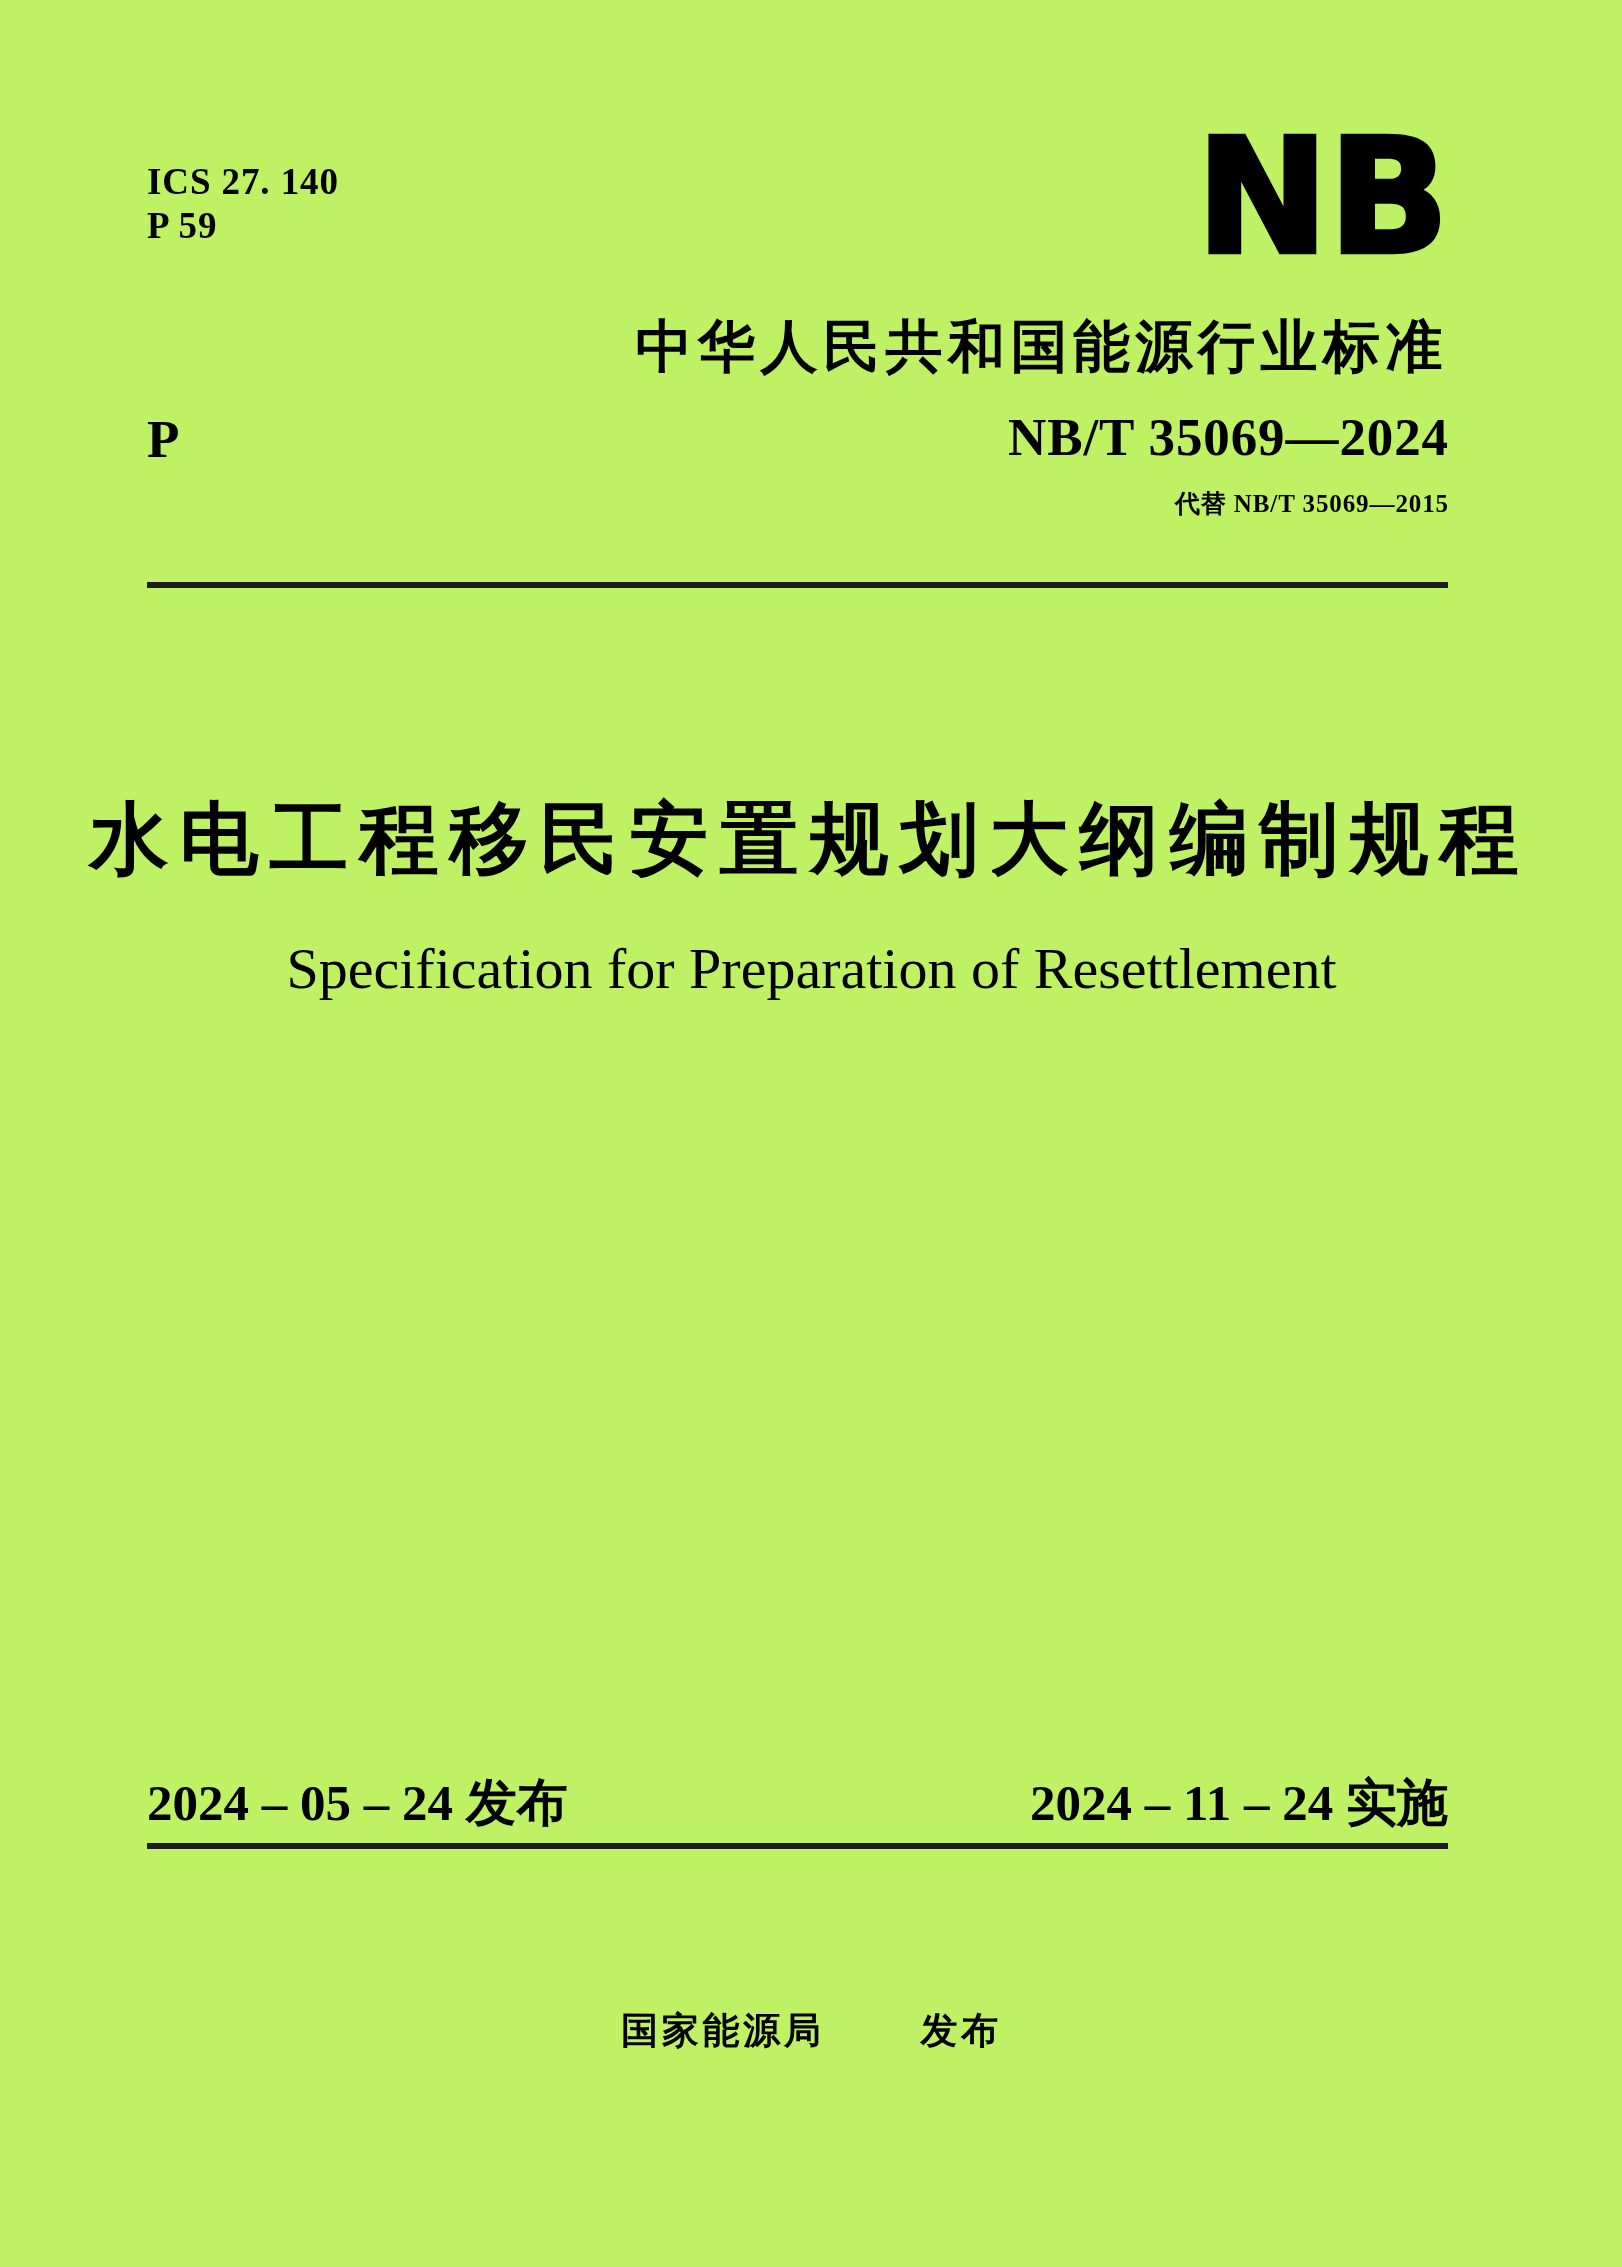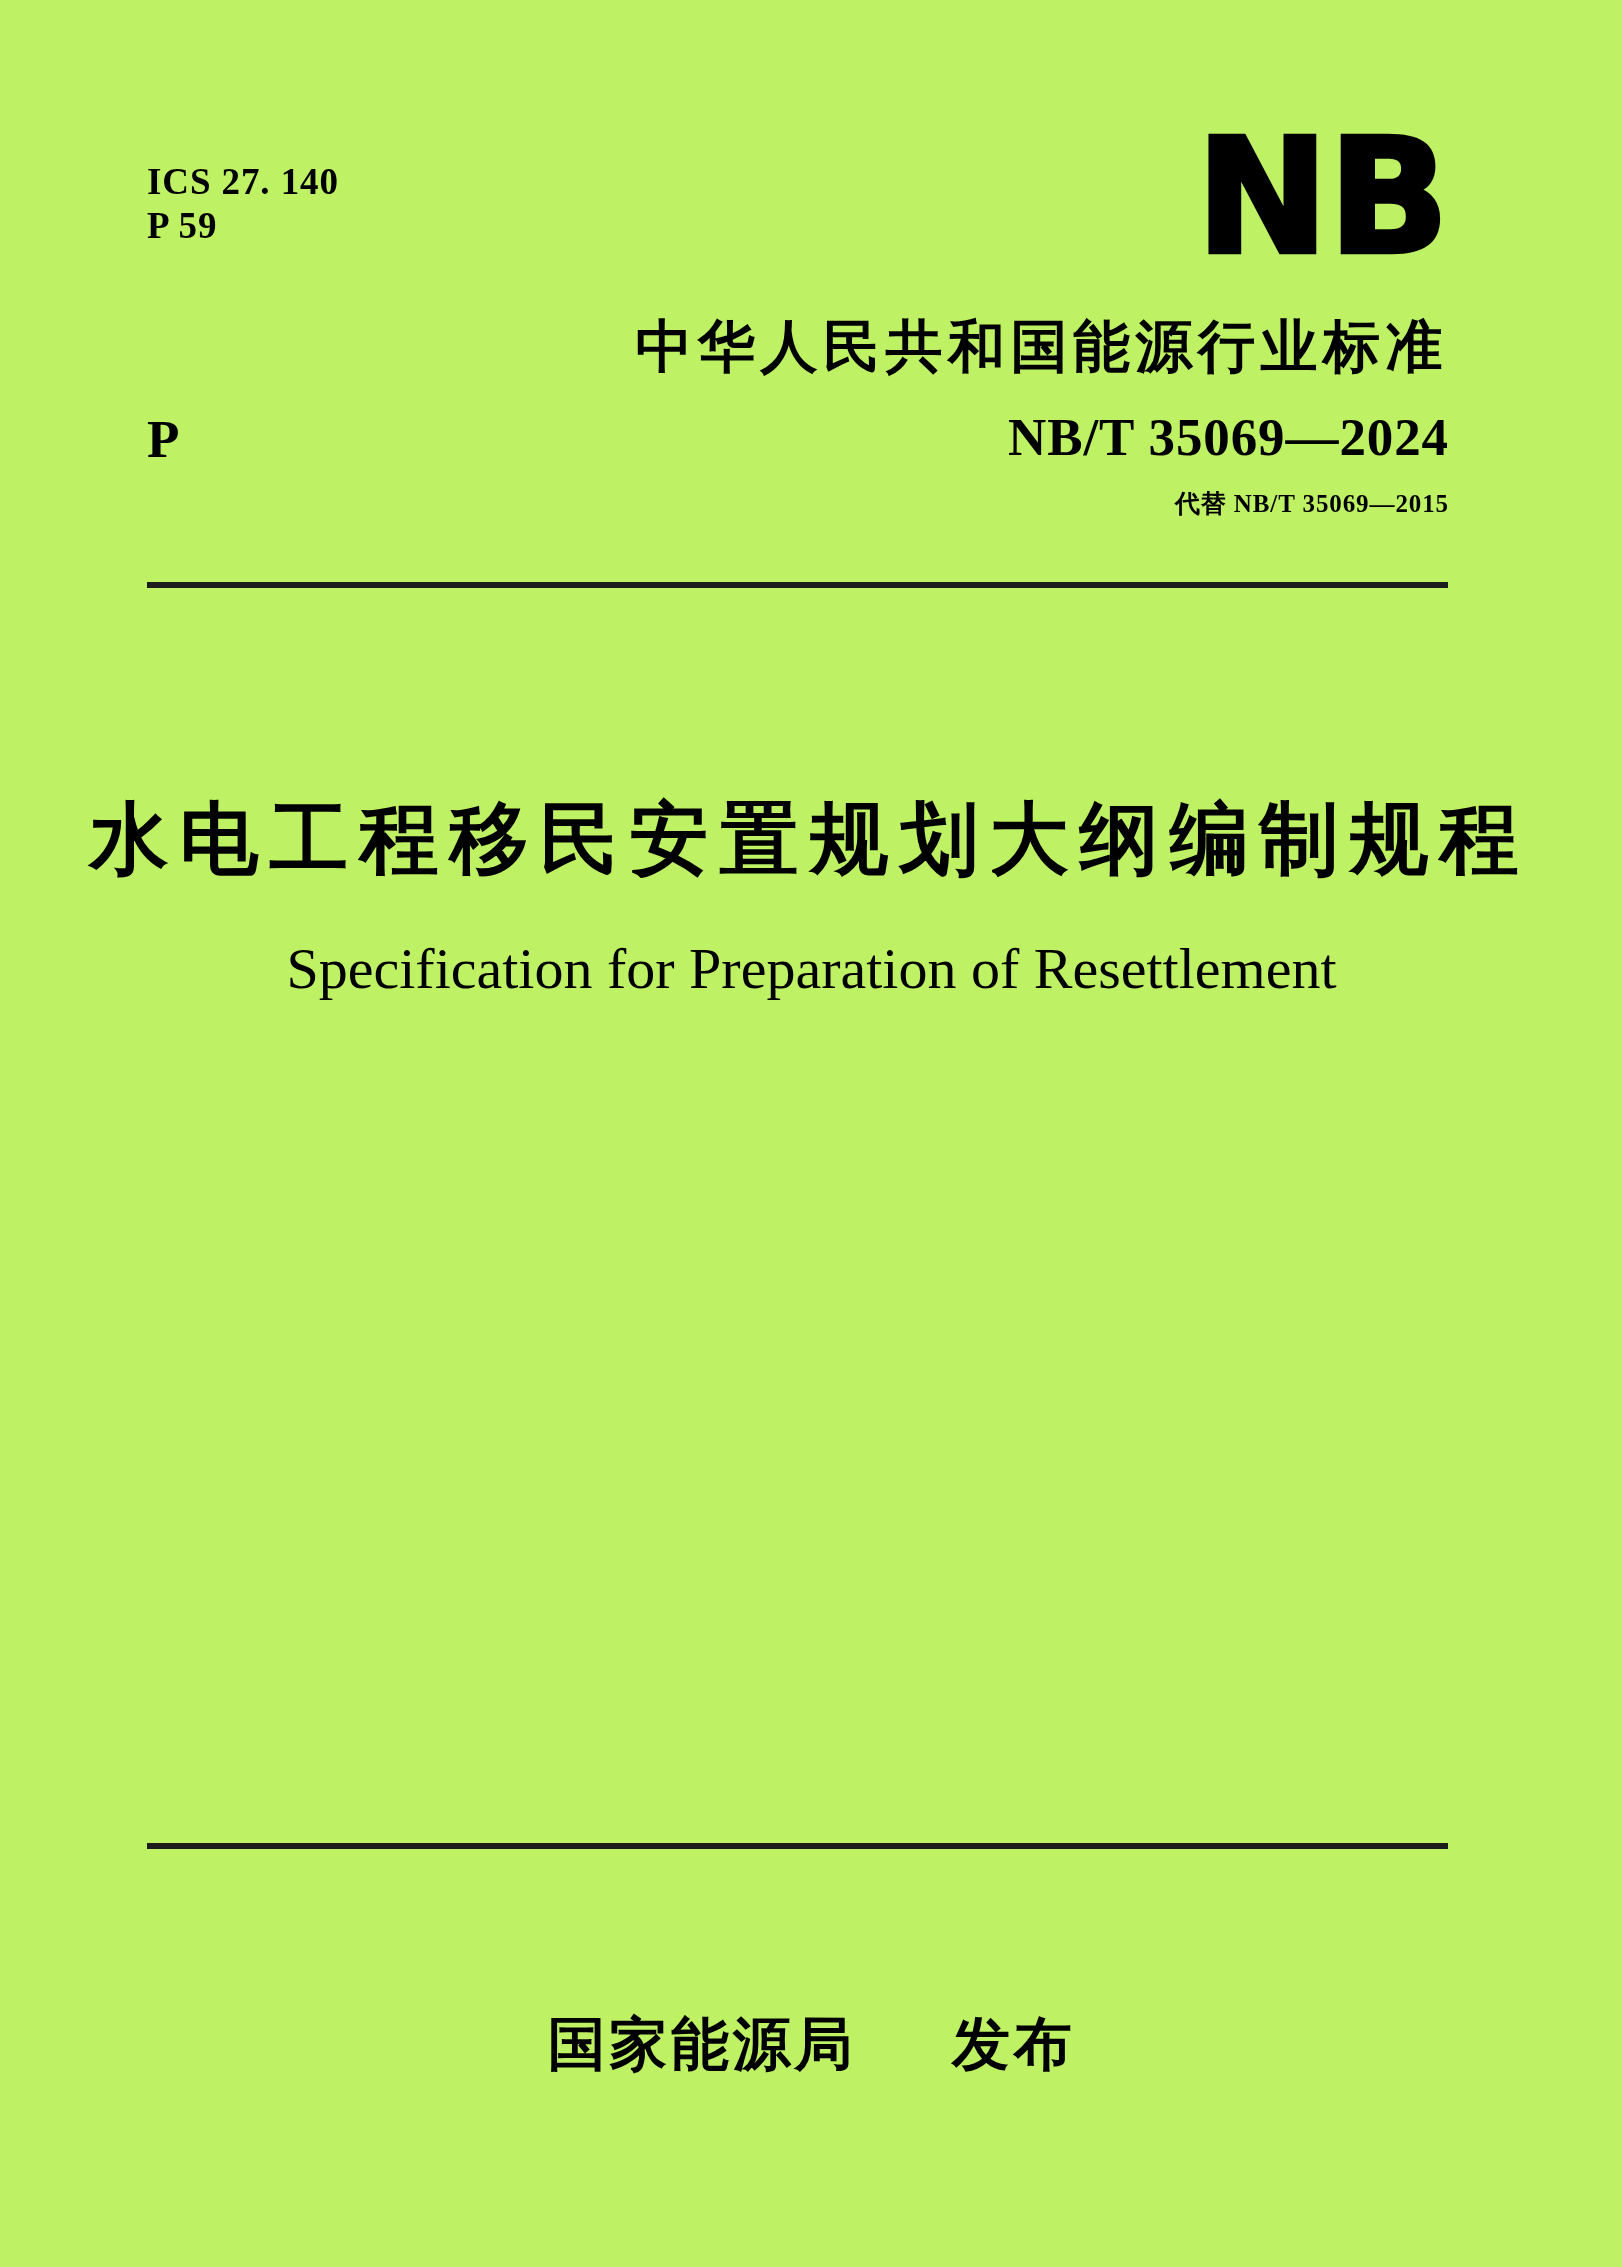--- a/index.html
+++ b/index.html
@@ -132,21 +132,21 @@
 
   
   .issuer-line {
     position: absolute;
     left: 0;
     top: 2006px;
     width: 1623px;
     text-align: center;
     font-family: "Liberation Sans", "DejaVu Sans", sans-serif;
     font-weight: bold;
-    font-size: 58px;
+    font-size: 37px;
     letter-spacing: 3.7px;
     white-space: nowrap;
   }
   .issuer-line .publish-label {
     display: inline-block;
     margin-left: 96px;
   }
 </style>
 </head>
 <body>
@@ -169,20 +169,24 @@
   <div class="replaces-note">代替 NB/T 35069—2015</div>
 
   <div class="rule rule-top"></div>
 
   <div class="cn-title">水电工程移民安置规划大纲编制规程</div>
 
   <div class="en-title">
     <span class="en-line">Specification for Preparation of Resettlement</span>
   </div>
 
+  <div class="date-strip">
+    <span>2024 – 05 – 24 发布</span>
+    <span>2024 – 11 – 24 实施</span>
+  </div>
 
   <div class="rule rule-bottom"></div>
 
   <div class="issuer-line">
     <span>国家能源局</span><span class="publish-label">发布</span>
   </div>
 
 </div>
 
 

